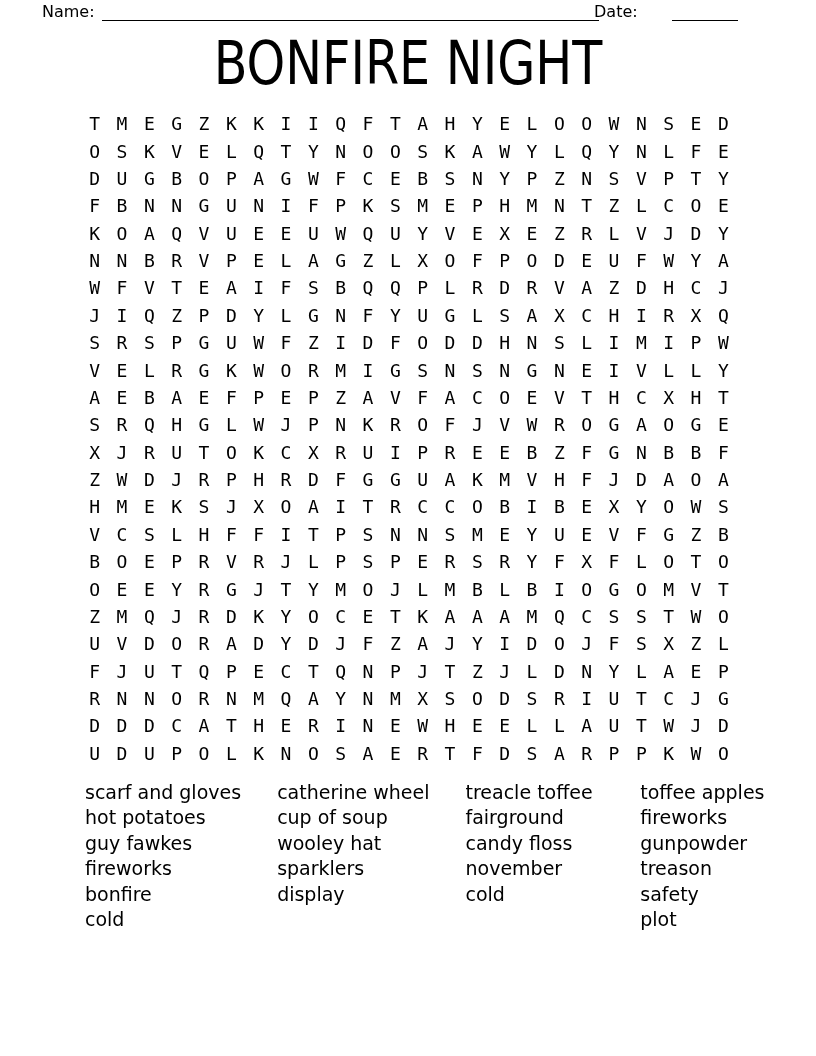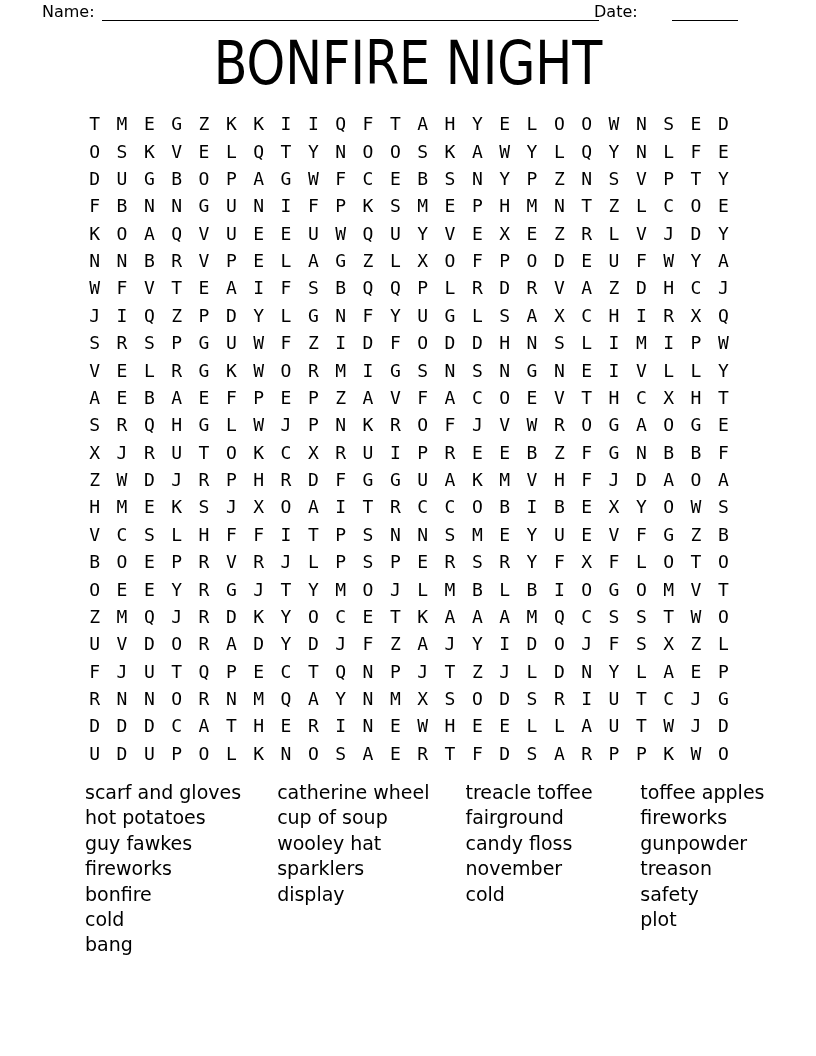--- a/index.html
+++ b/index.html
@@ -683,21 +683,20 @@
     </div>
 
   <div class="words">
       <div class="word-col">
         <div class="word">scarf and gloves</div>
         <div class="word">hot potatoes</div>
         <div class="word">guy fawkes</div>
         <div class="word">fireworks</div>
         <div class="word">bonfire</div>
         <div class="word">cold</div>
-        <div class="word">bang</div>
       </div>
       <div class="word-col">
         <div class="word">catherine wheel</div>
         <div class="word">cup of soup</div>
         <div class="word">wooley hat</div>
         <div class="word">sparklers</div>
         <div class="word">display</div>
       </div>
       <div class="word-col">
         <div class="word">treacle toffee</div>

